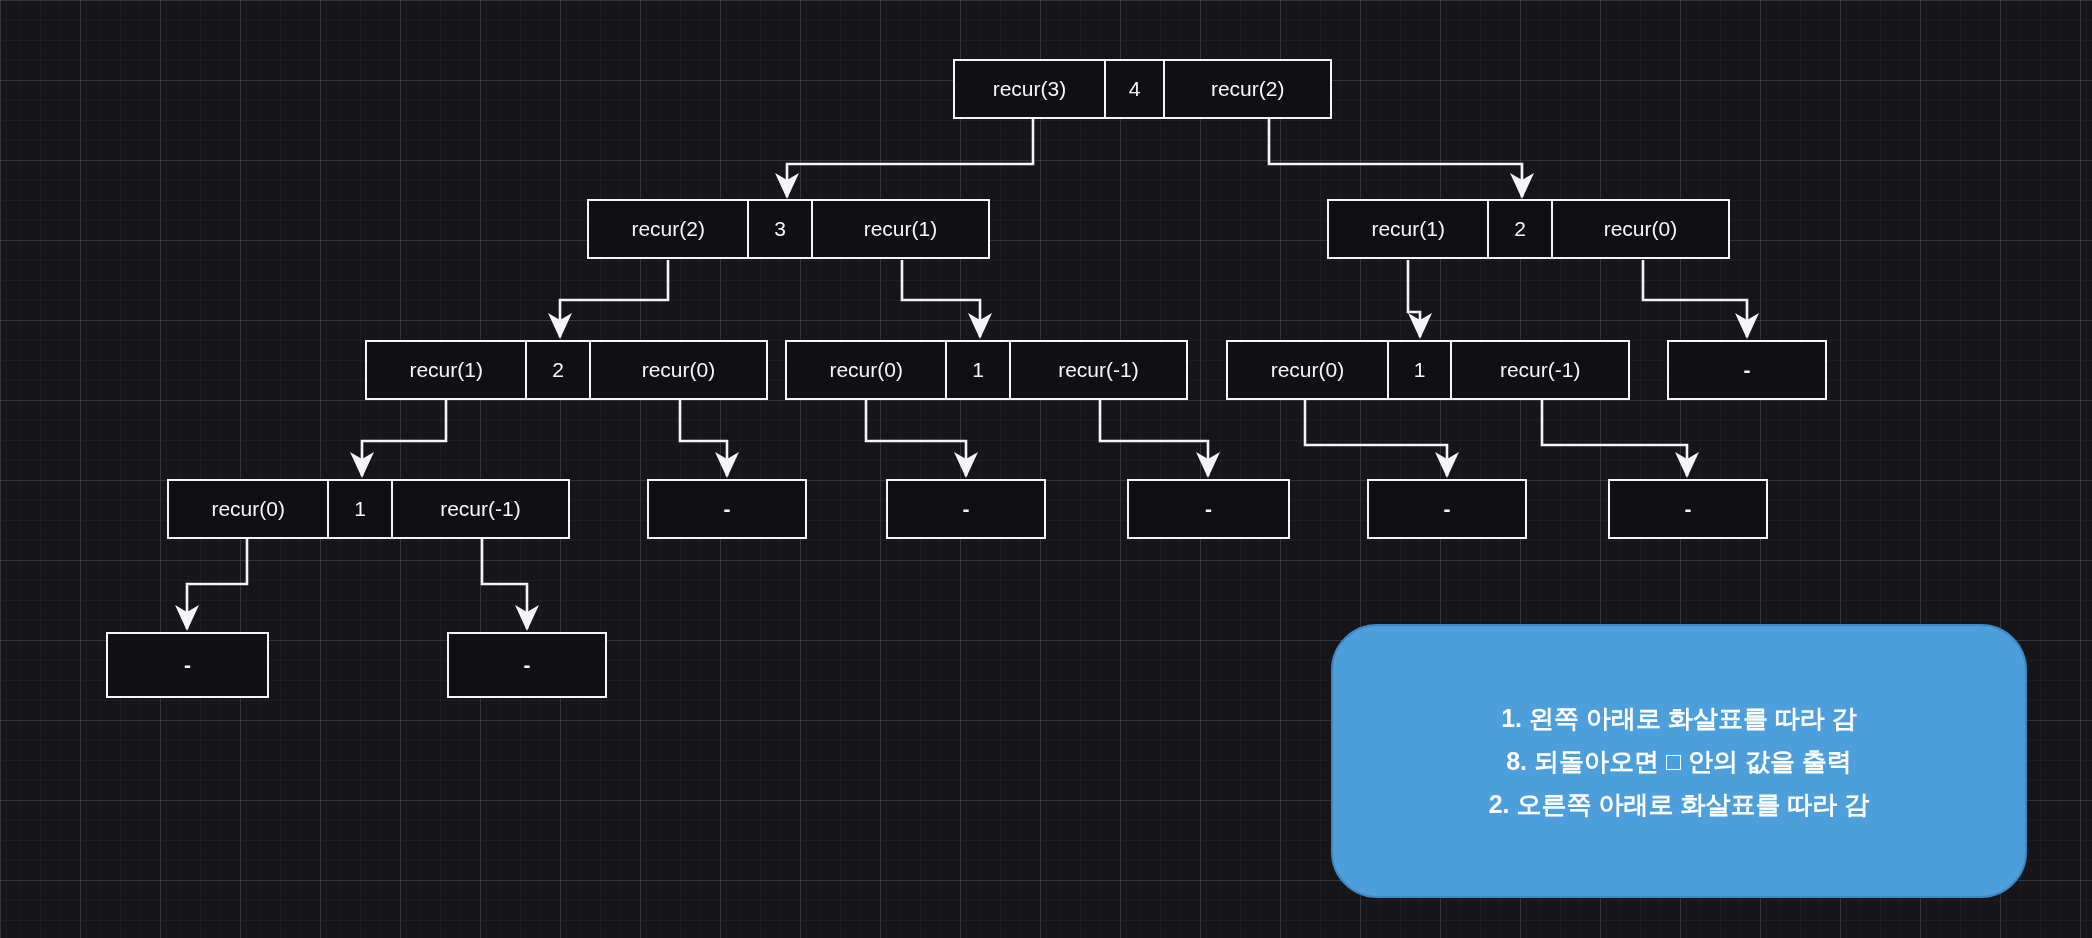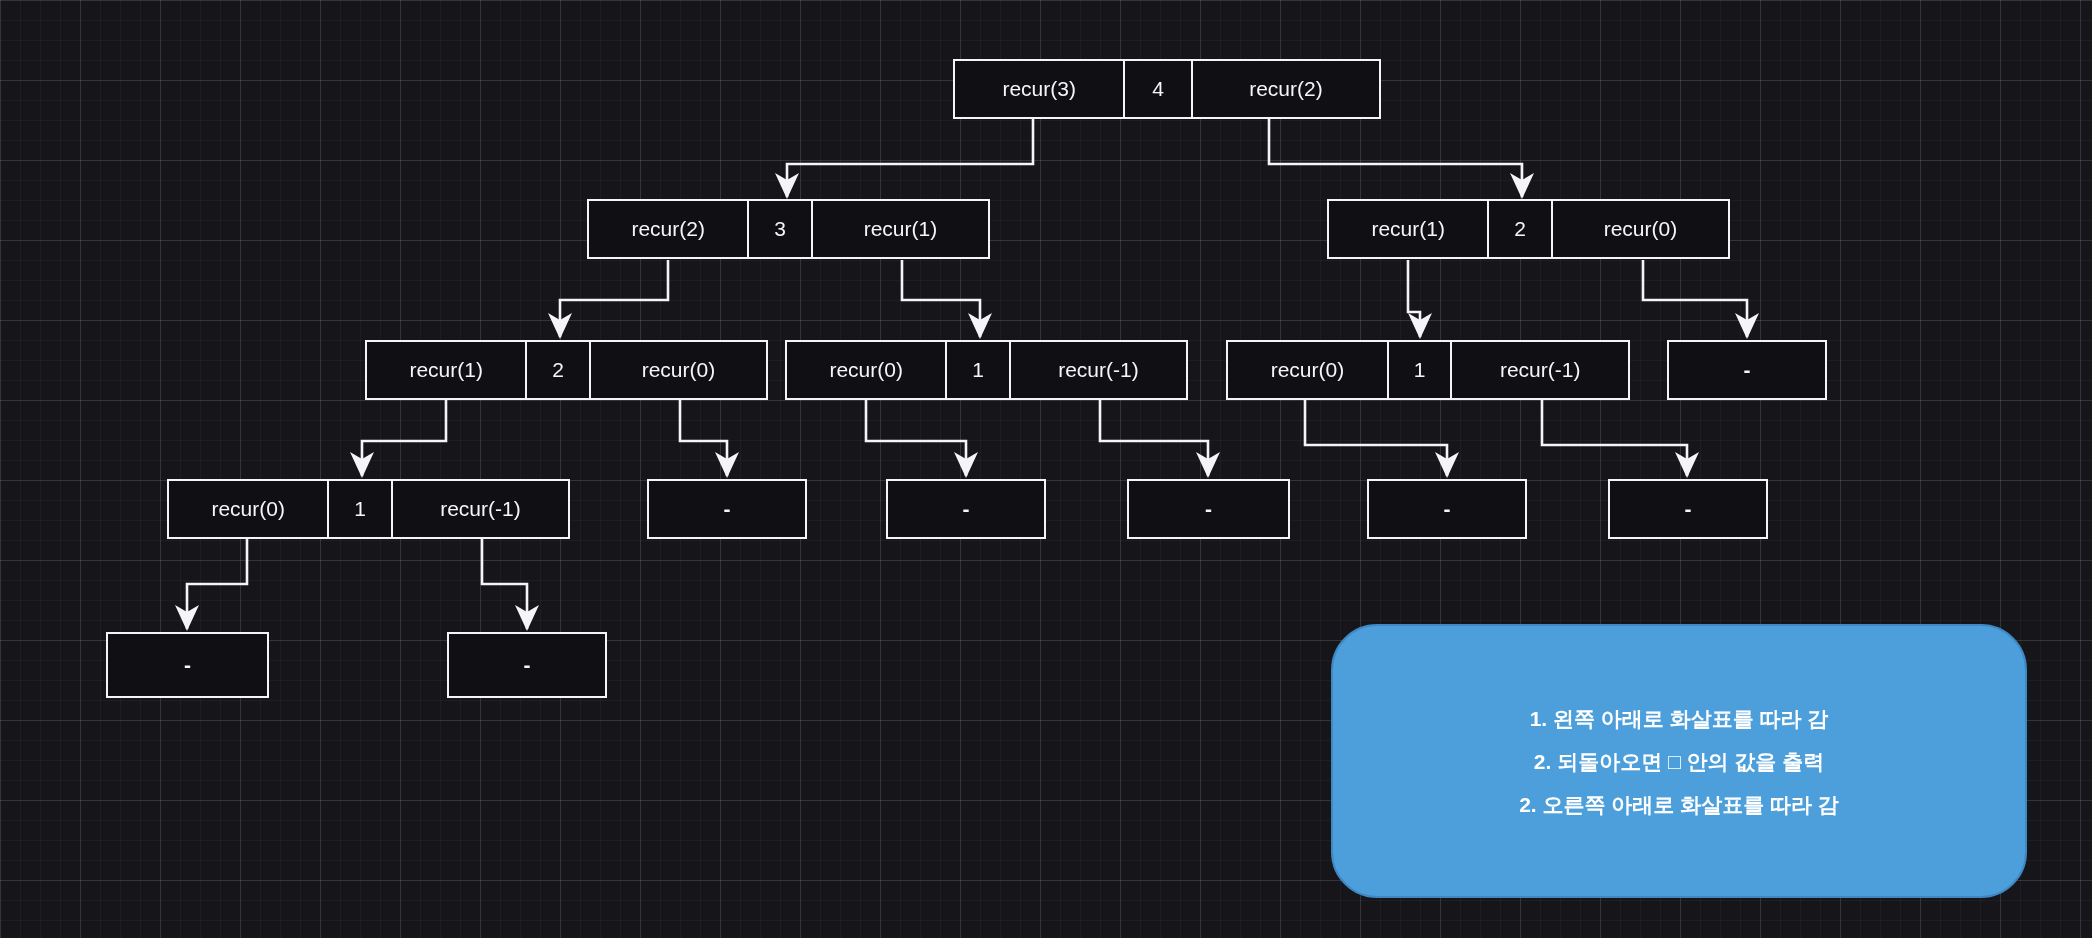--- a/index.html
+++ b/index.html
@@ -60,21 +60,21 @@
   .node.leaf .cell{flex:1 1 auto;font-weight:bold;}
   .note{
     position:absolute;
     left:1331px;top:624px;width:696px;height:274px;
     background:var(--note-blue);
     border:2.5px solid var(--note-border);
     border-radius:46px;
     display:flex;flex-direction:column;
     align-items:center;justify-content:center;
     color:#ffffff;
-    font-size:21px;
+    font-size:25px;
     font-weight:bold;
     line-height:43px;
     text-align:center;
   }
 </style>
 </head>
 <body>
 
 <div class="canvas">
 
@@ -93,21 +93,21 @@
     <path d="M446 400 V441 H362 V476" marker-end="url(#arrow)"></path>
     <path d="M680 400 V441 H727 V476" marker-end="url(#arrow)"></path>
     <path d="M866 400 V441 H966 V476" marker-end="url(#arrow)"></path>
     <path d="M1100 400 V441 H1208 V476" marker-end="url(#arrow)"></path>
     <path d="M1305 400 V445 H1447 V476" marker-end="url(#arrow)"></path>
     <path d="M1542 400 V445 H1687 V476" marker-end="url(#arrow)"></path>
     <path d="M247 539 V584 H187 V629" marker-end="url(#arrow)"></path>
     <path d="M482 539 V584 H527 V629" marker-end="url(#arrow)"></path>
   </svg>
 
-  <div class="node" style="left:953px;top:59px;width:428px;">
+  <div class="node" style="left:953px;top:59px;width:379px;">
     <div class="cell c-left">recur(3)</div>
     <div class="cell c-mid">4</div>
     <div class="cell c-right">recur(2)</div>
   </div>
 
   <div class="node" style="left:587px;top:199px;width:403px;">
     <div class="cell c-left">recur(2)</div>
     <div class="cell c-mid">3</div>
     <div class="cell c-right">recur(1)</div>
   </div>
@@ -159,17 +159,17 @@
 
   <div class="node leaf" style="left:106px;top:632px;width:163px;height:66px;">
     <div class="cell">-</div>
   </div>
   <div class="node leaf" style="left:447px;top:632px;height:66px;">
     <div class="cell">-</div>
   </div>
 
   <div class="note">
     <div>1. 왼쪽 아래로 화살표를 따라 감</div>
-    <div>2. 되돌아오면 □ 안의 값을 출력</div>
+    <div>8. 되돌아오면 □ 안의 값을 출력</div>
     <div>2. 오른쪽 아래로 화살표를 따라 감</div>
   </div>
 
 </div>
 
 </body></html>

